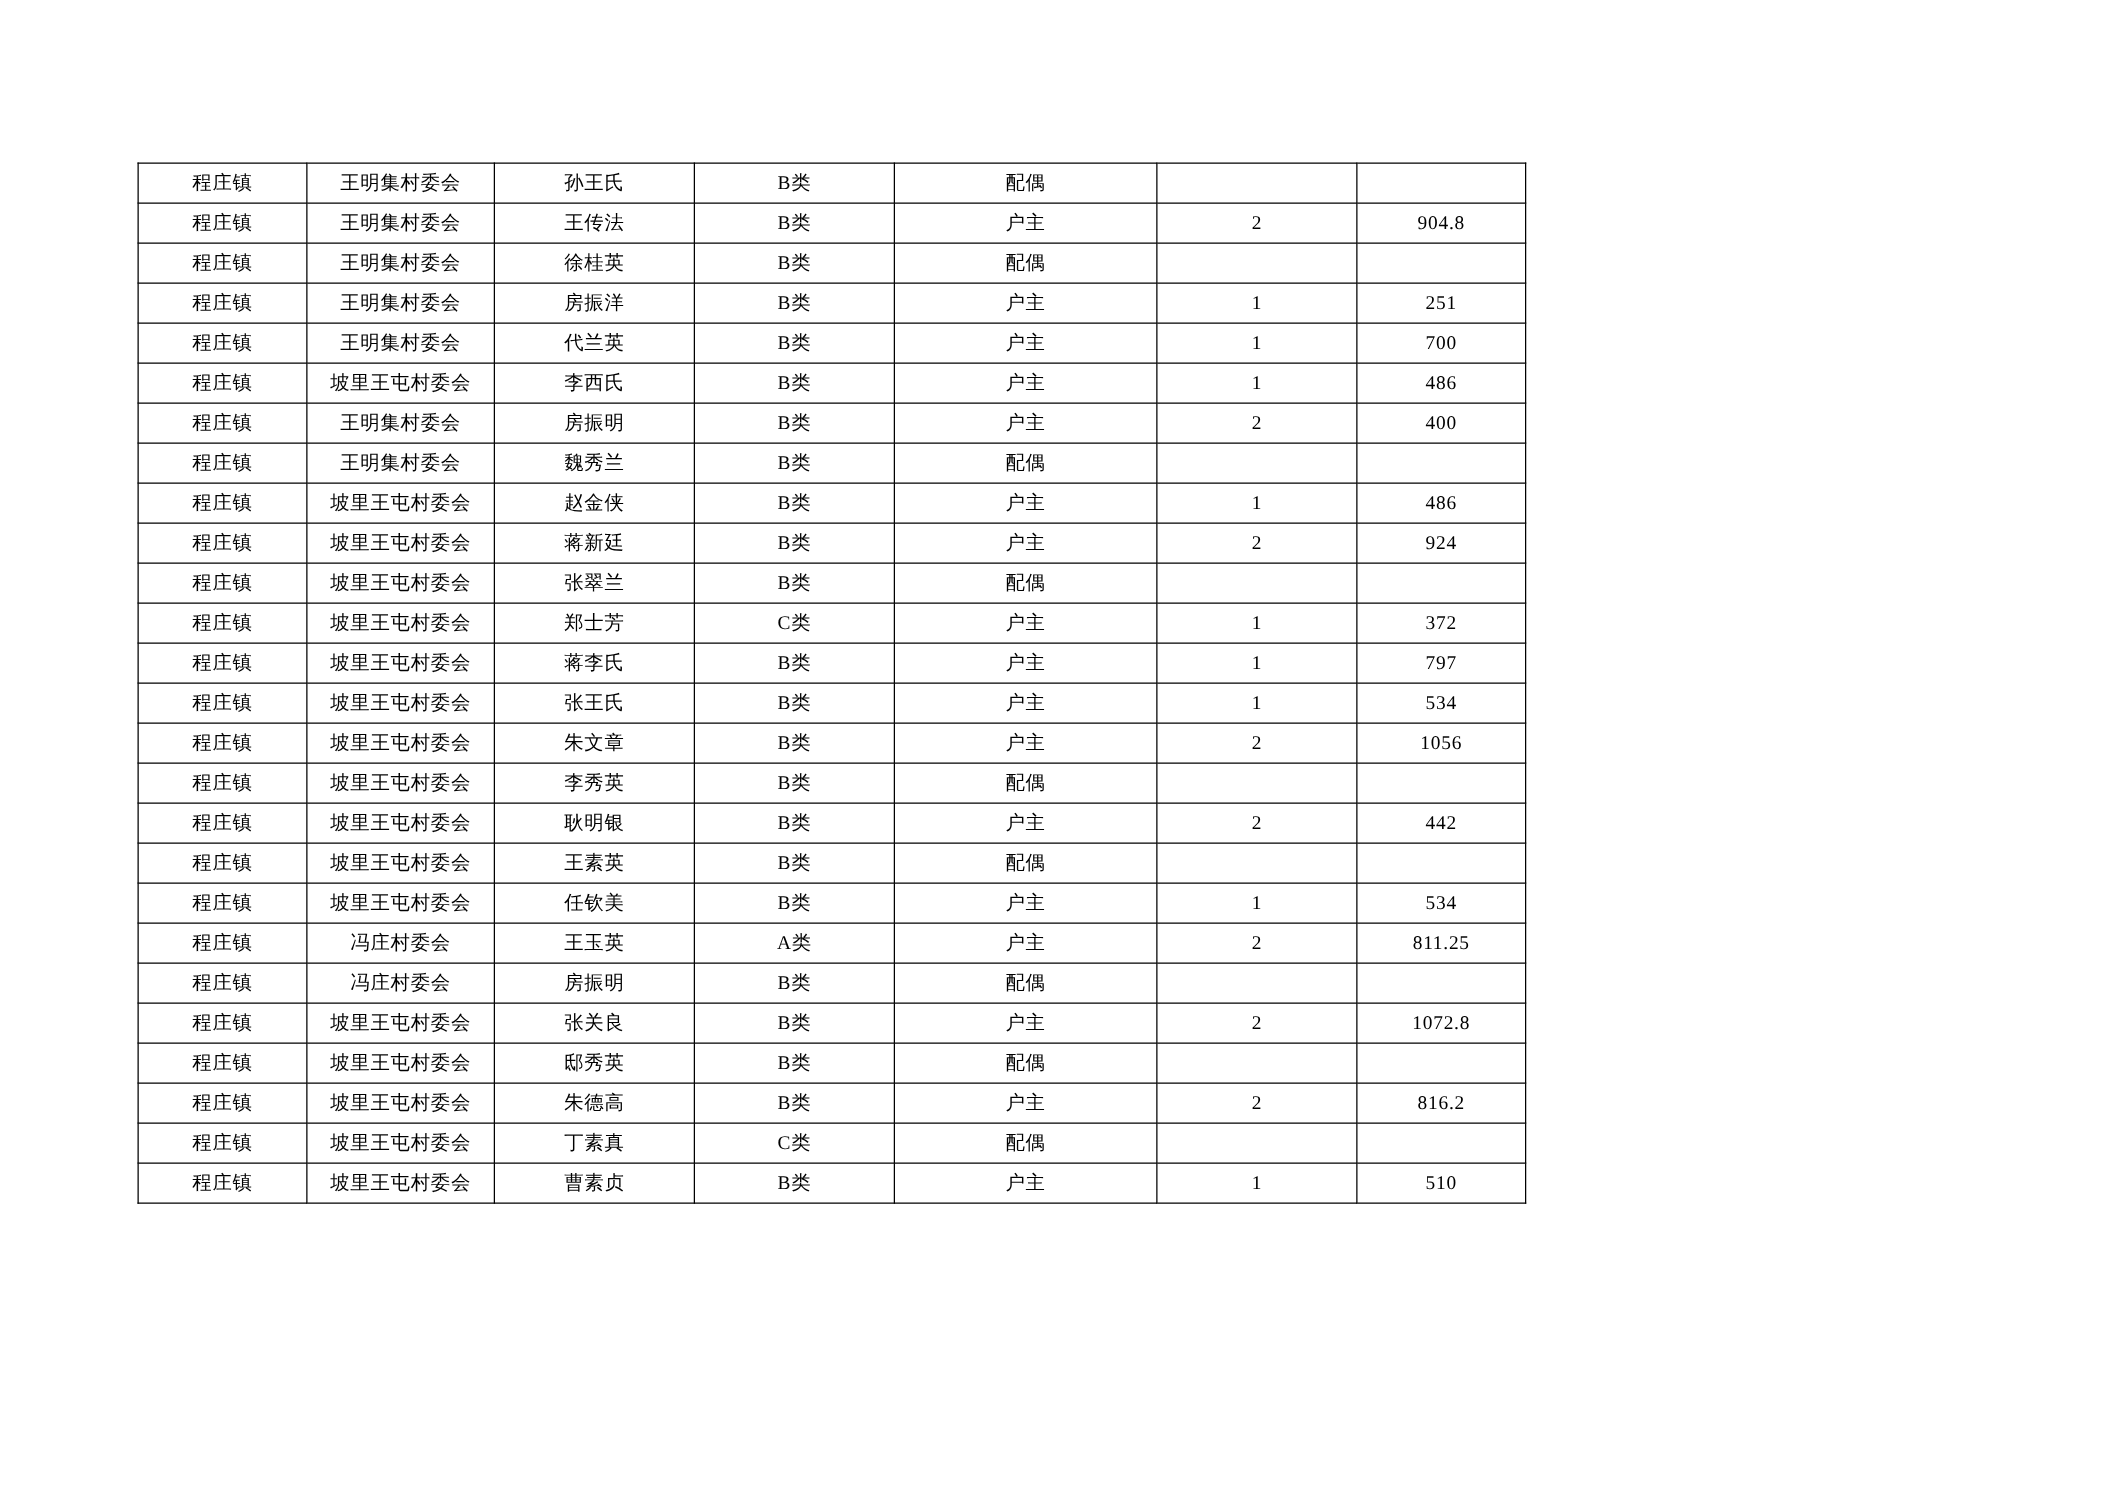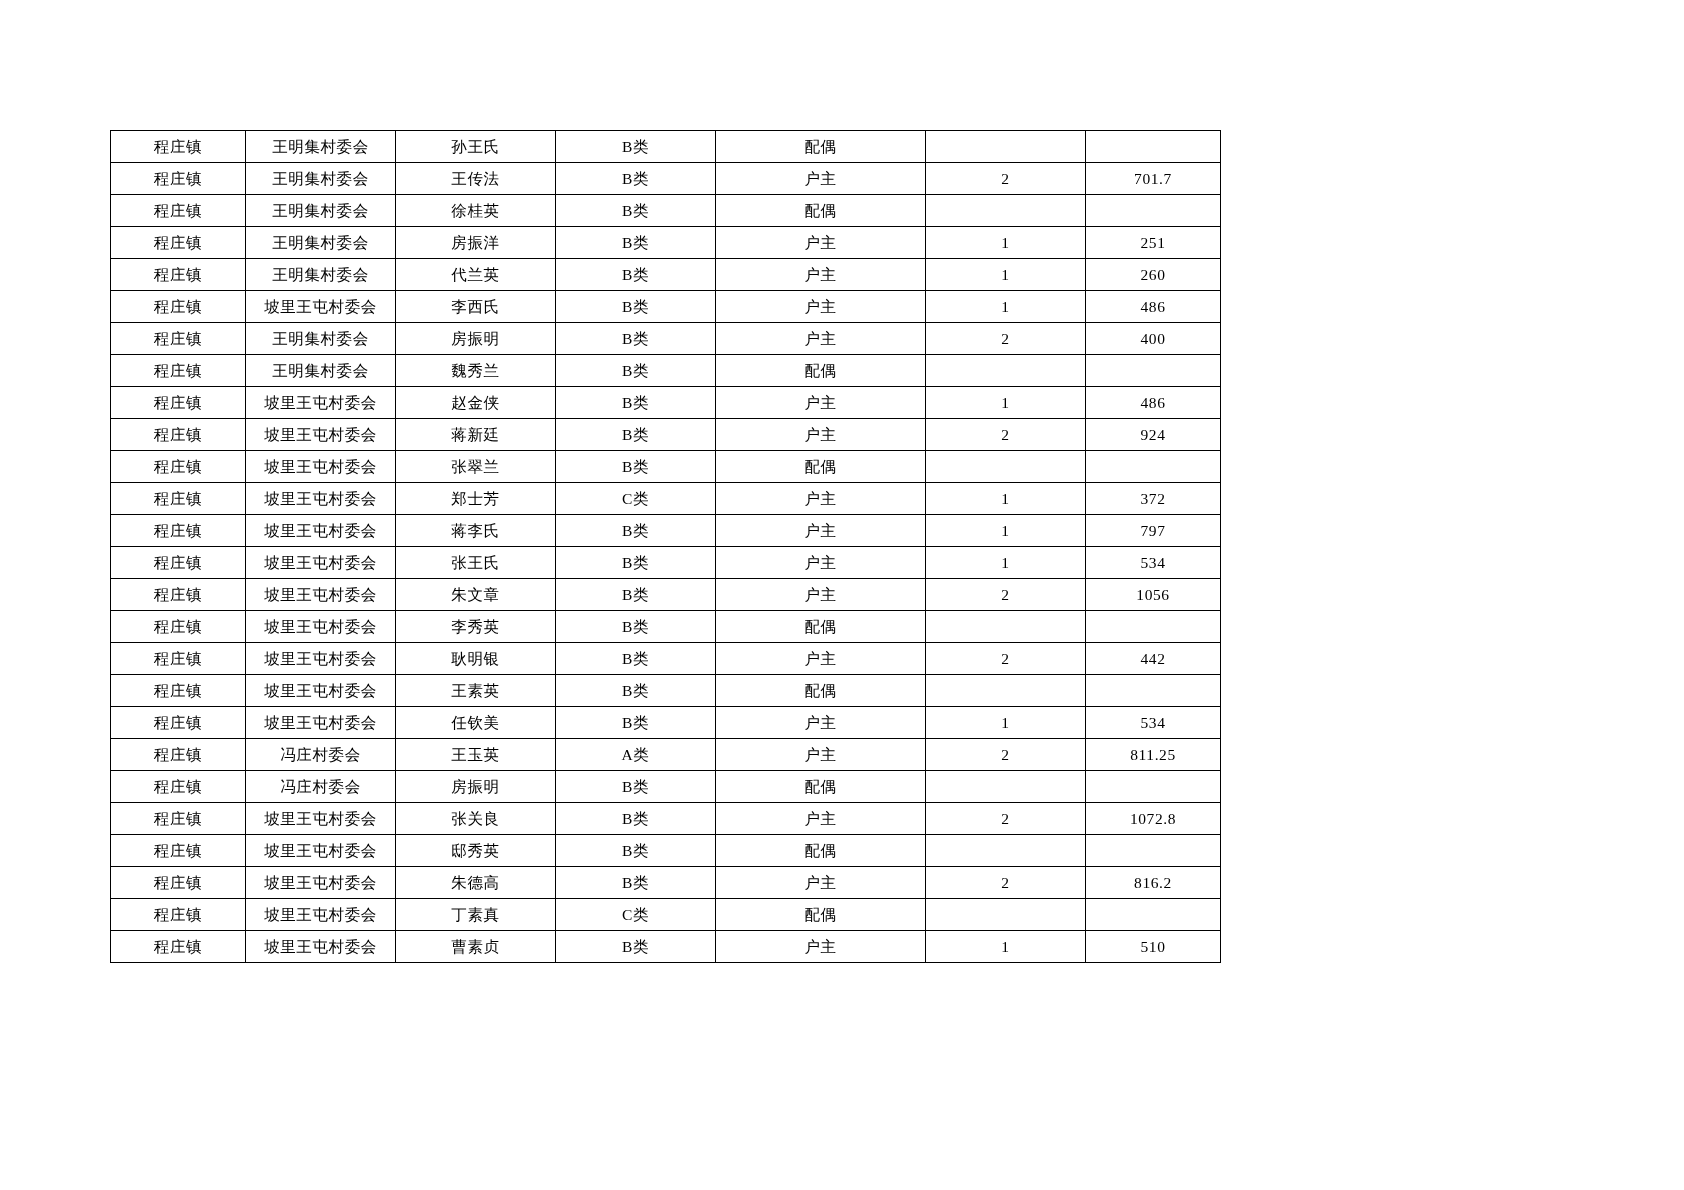--- a/index.html
+++ b/index.html
@@ -81,21 +81,21 @@
             <td class="num"></td>
             <td class="num"></td>
           </tr>
           <tr>
             <td>程庄镇</td>
             <td>王明集村委会</td>
             <td>王传法</td>
             <td>B类</td>
             <td>户主</td>
             <td class="num">2</td>
-            <td class="num">701.7</td>
+            <td class="num">904.8</td>
           </tr>
           <tr>
             <td>程庄镇</td>
             <td>王明集村委会</td>
             <td>徐桂英</td>
             <td>B类</td>
             <td>配偶</td>
             <td class="num"></td>
             <td class="num"></td>
           </tr>
@@ -108,21 +108,21 @@
             <td class="num">1</td>
             <td class="num">251</td>
           </tr>
           <tr>
             <td>程庄镇</td>
             <td>王明集村委会</td>
             <td>代兰英</td>
             <td>B类</td>
             <td>户主</td>
             <td class="num">1</td>
-            <td class="num">260</td>
+            <td class="num">700</td>
           </tr>
           <tr>
             <td>程庄镇</td>
             <td>坡里王屯村委会</td>
             <td>李西氏</td>
             <td>B类</td>
             <td>户主</td>
             <td class="num">1</td>
             <td class="num">486</td>
           </tr>

